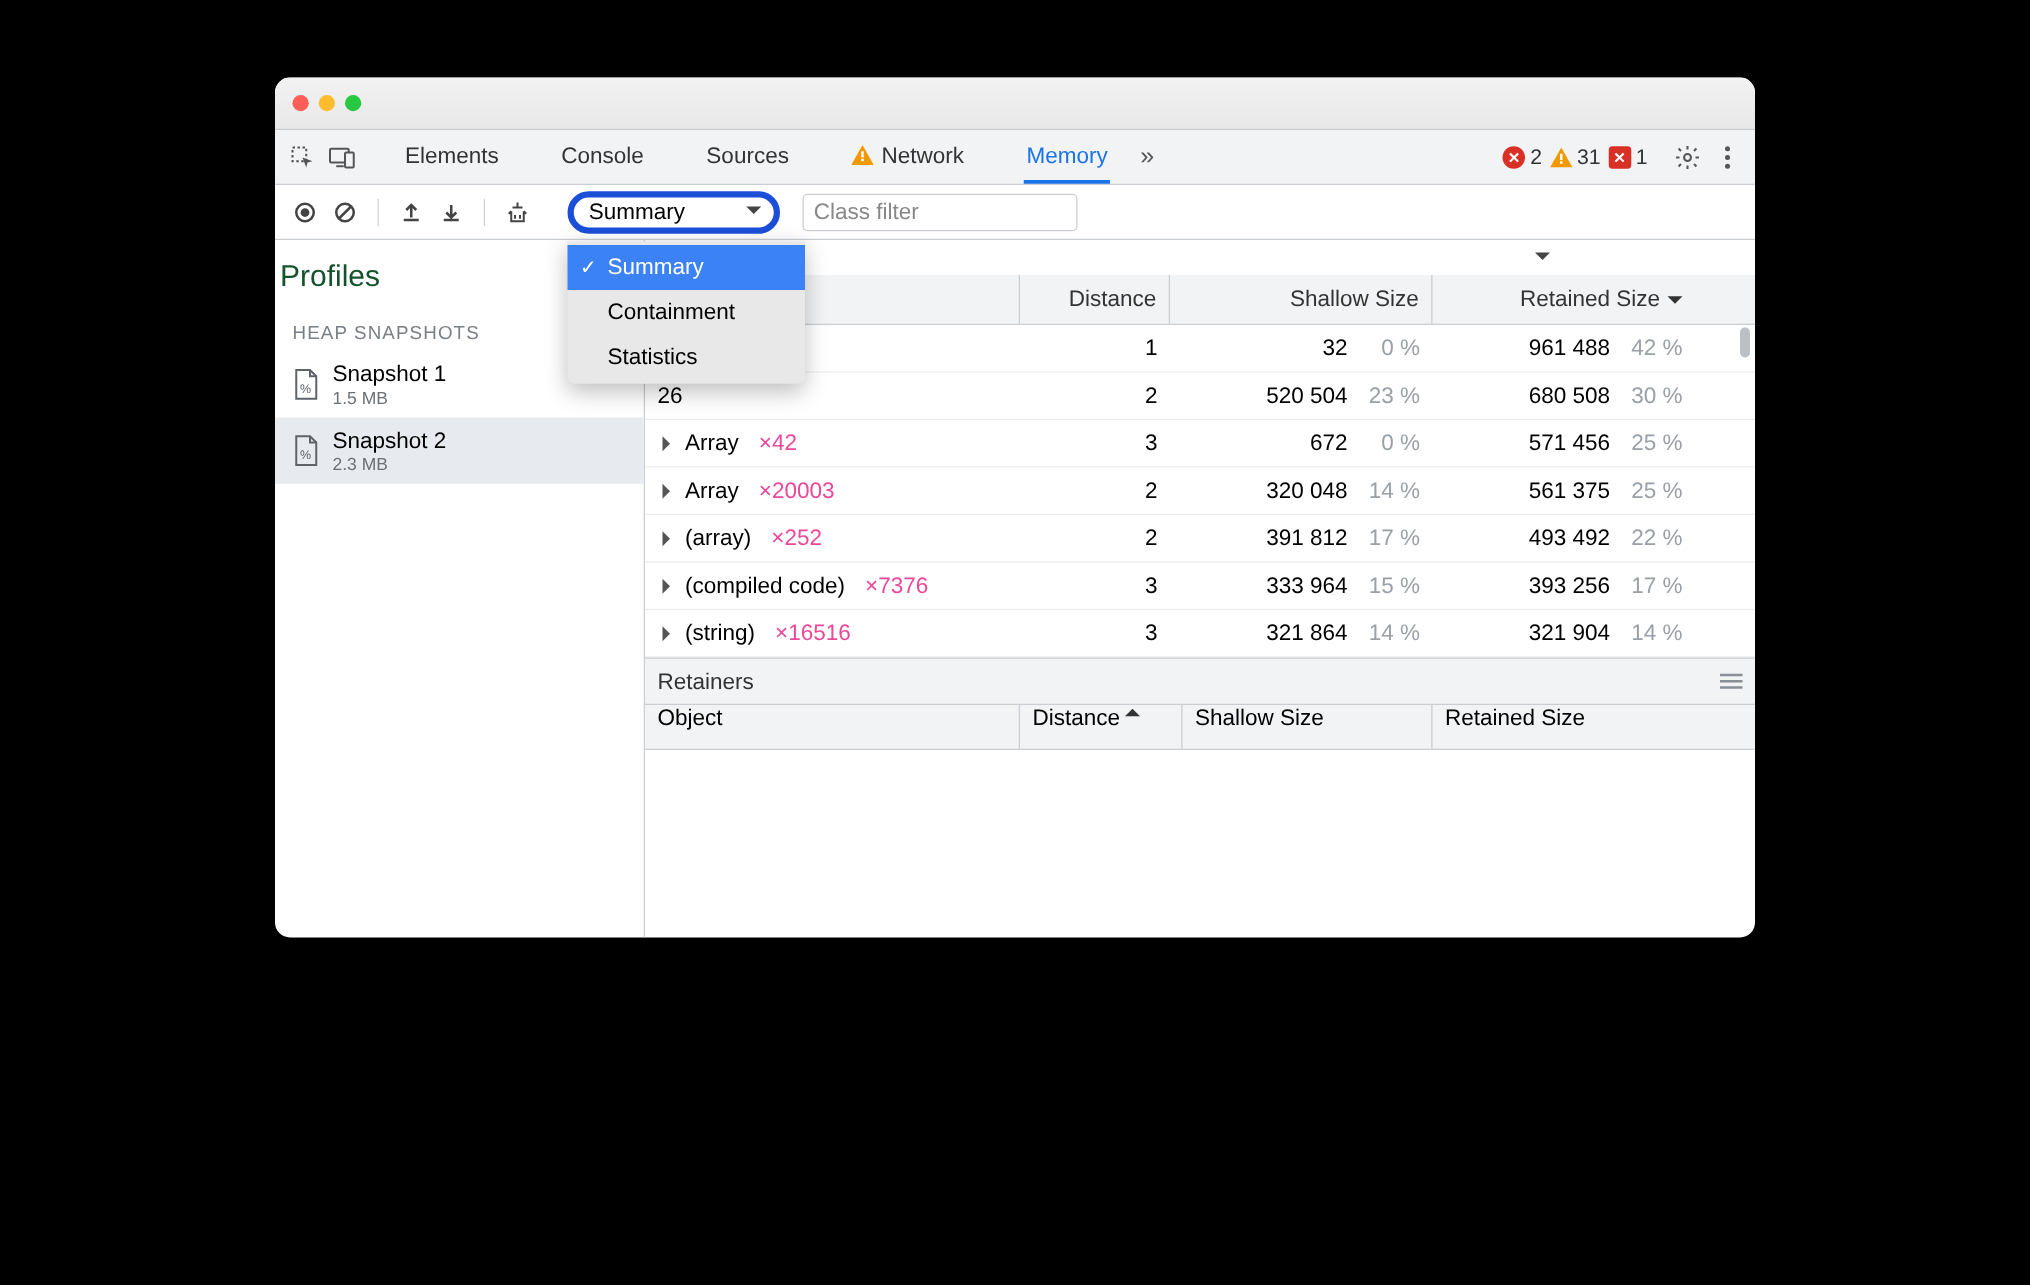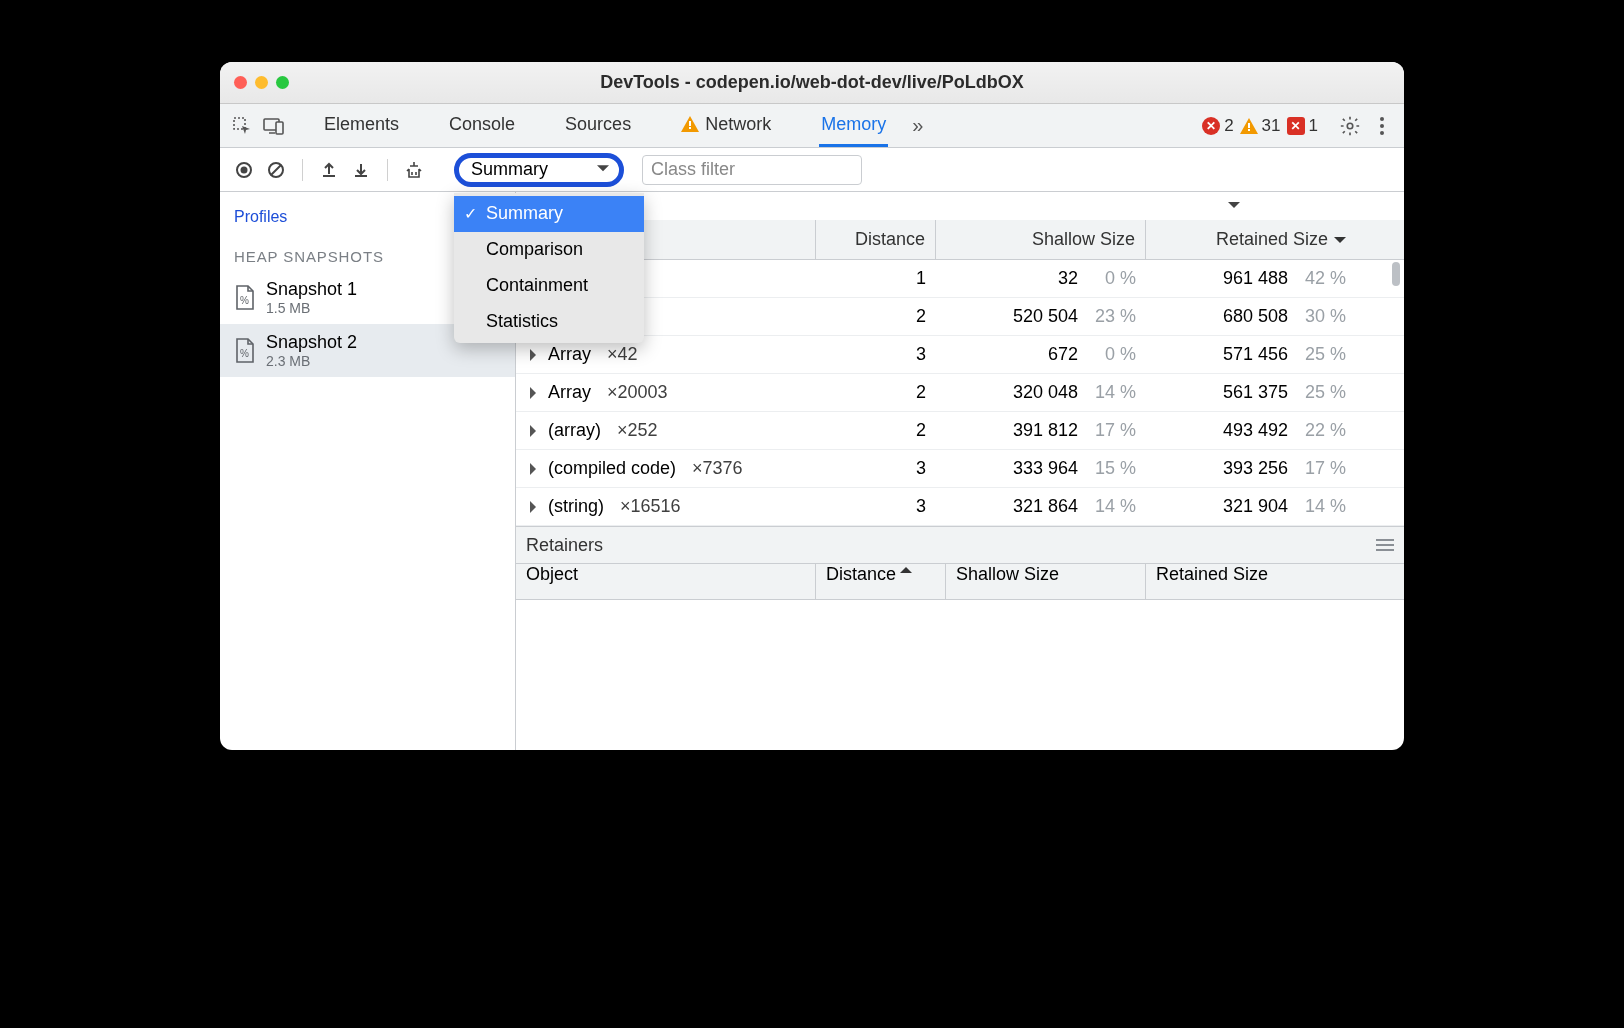--- a/index.html
+++ b/index.html
@@ -84,21 +84,21 @@
   }
   .text-input{
     height:30px; width:220px; border:1px solid #cacdd1; border-radius:4px; padding:0 8px; font-size:18px;
     color:#333; margin-left:14px;
   }
   .text-input::placeholder{color:#888;}
   .body{ flex:1; display:flex; min-height:0; }
   .sidebar{
     width:296px; border-right:1px solid #cacdd1; display:flex; flex-direction:column;
   }
-  .sb-title{ font-size:16px; padding:16px 14px 10px; color:#1d4ed8;}
+  .sb-title{ font-size:24px; padding:16px 4px 10px; color:#14532d;}
   .sb-group{ font-size:15px; letter-spacing:.06em; color:#7a7f85; padding:12px 14px 6px; font-weight:400;}
   .snapshot{
     display:flex; align-items:center; gap:10px; padding:8px 14px; cursor:pointer;
   }
   .snapshot.selected{ background:#e7ebef; }
   .snapshot .meta{display:flex;flex-direction:column;}
   .snapshot .name{ font-size:18px; }
   .snapshot .size{ font-size:14px; color:#6a6f75; }
   .main{ flex:1; display:flex; flex-direction:column; position:relative; min-width:0; }
   .dropdown-chevron{
@@ -113,21 +113,21 @@
   .thead{ height:40px; border-bottom:1px solid #cacdd1; background:#f1f3f4; color:#333; margin-top:28px;}
   .thead .th{ padding:0 10px; border-right:1px solid #cacdd1; height:100%; display:flex; align-items:center;}
   .thead .th.right{ justify-content:flex-end; }
   .thead .th:last-child{border-right:none;}
   .sort-ind{ margin-left:6px; border:6px solid transparent; border-top-color:#333; transform:translateY(3px);}
   .scrollhint{position:absolute;right:4px;top:70px;width:8px;height:24px;background:#bcc0c5;border-radius:4px;}
   .trow{ height:38px; border-bottom:1px solid #eceef0; }
   .cell{ padding:0 10px; display:flex; align-items:center; gap:6px; overflow:hidden; white-space:nowrap;}
   .cell.right{ justify-content:flex-end; }
   .tree-toggle{ border:6px solid transparent; border-left-color:#555; margin-left:4px;}
-  .count{ color:#404040; margin-left:10px;text-align:right; }
+  .count{ color:#ec4899; margin-left:10px;text-align:right; }
   .pct{ color:#9aa0a6; margin-left:8px; min-width:44px; text-align:right; }
   .retainers-hdr{
     height:38px; border-top:1px solid #cacdd1; border-bottom:1px solid #cacdd1;
     background:#f1f3f4; display:flex; align-items:center; padding:0 10px; font-size:18px; color:#333;
     justify-content:space-between;
   }
   .hamb{ width:18px; height:12px; display:flex; flex-direction:column; justify-content:space-between;}
   .hamb span{height:2px;background:#8a8f95;}
   .retain-thead, .retain-row{
     display:grid; grid-template-columns: 300px 130px 200px 200px; align-items:center; font-size:18px;
@@ -154,21 +154,20 @@
 <body>
 
 <div class="window">
 
   <div class="titlebar">
     <div class="traffic">
       <div class="dot red"></div>
       <div class="dot yellow"></div>
       <div class="dot green"></div>
     </div>
-    <div class="title">DevTools - codepen.io/web-dot-dev/live/PoLdbOX</div>
   </div>
 
   <div class="tabbar">
     <div class="icon-btn">
       <svg width="20" height="20" viewBox="0 0 20 20" fill="none" stroke="#555" stroke-width="1.6">
         <rect x="2" y="2" width="11" height="11" stroke-dasharray="2 2"></rect>
         <path d="M10 10 L18 13 L14 14 L13 18 Z" fill="#555" stroke="none"></path>
       </svg>
     </div>
     <div class="icon-btn">
@@ -272,23 +271,20 @@
     <div style="width:18px"></div>
     <div class="dropdown-anchor">
       <div class="dropdown">
         <span>Summary</span>
       </div>
       <div class="menu">
         <div class="menu-item selected">
             <span>Summary</span>
           </div>
         <div class="menu-item">
-            <span>Comparison</span>
-          </div>
-        <div class="menu-item">
             <span>Containment</span>
           </div>
         <div class="menu-item">
             <span>Statistics</span>
           </div>
       </div>
     </div>
     <input class="text-input" placeholder="Class filter" style="">
   </div>
 

